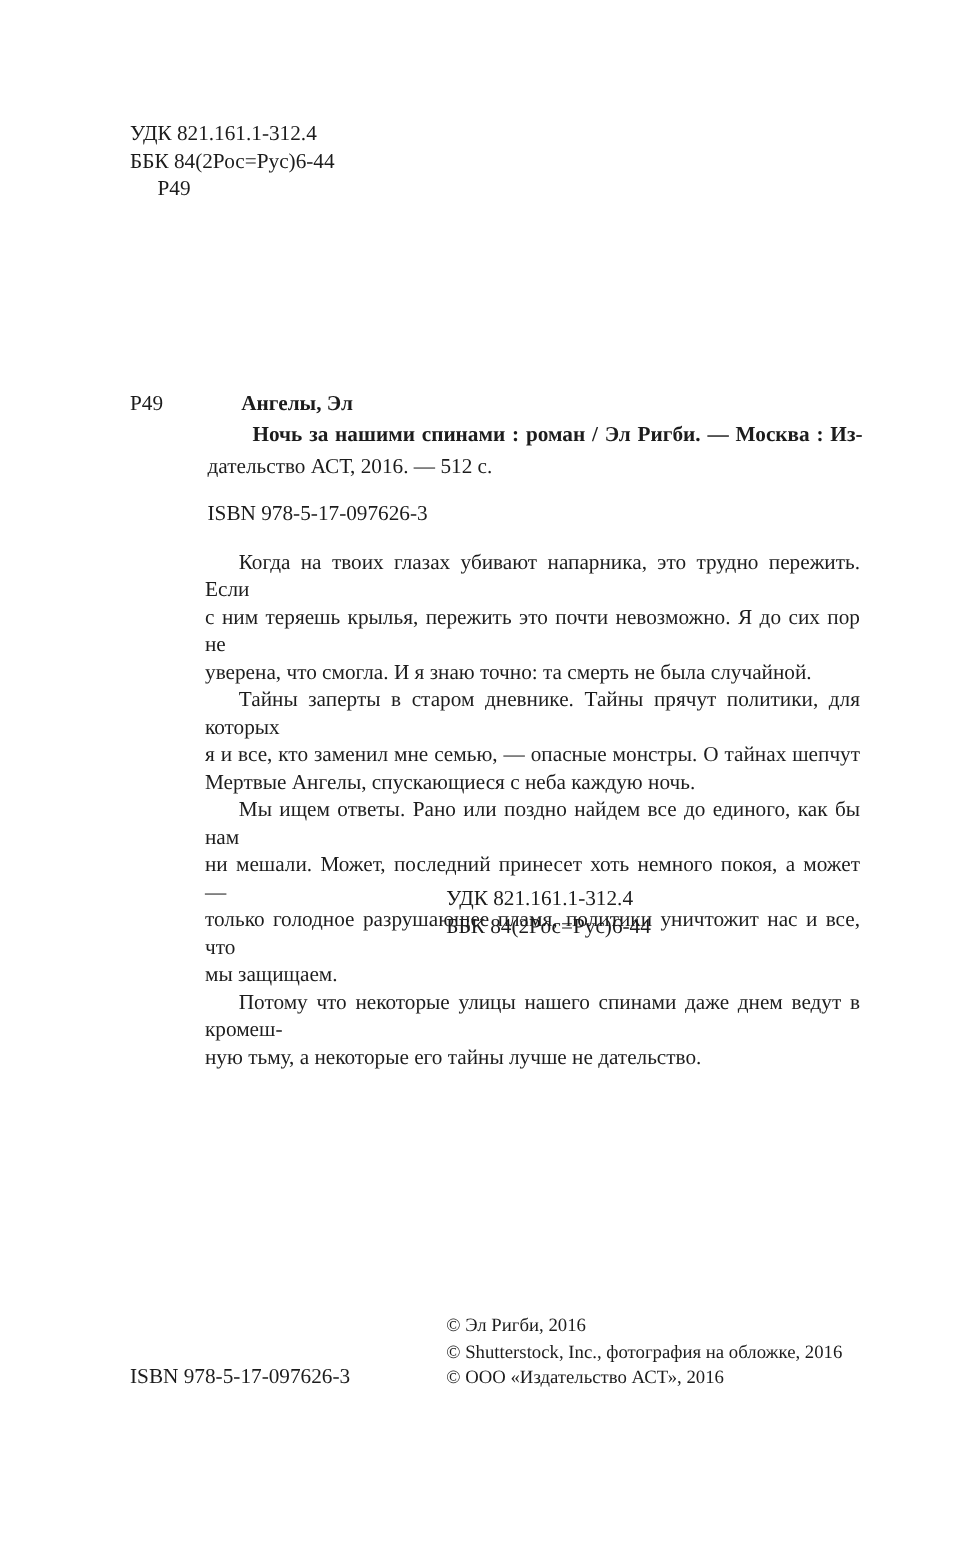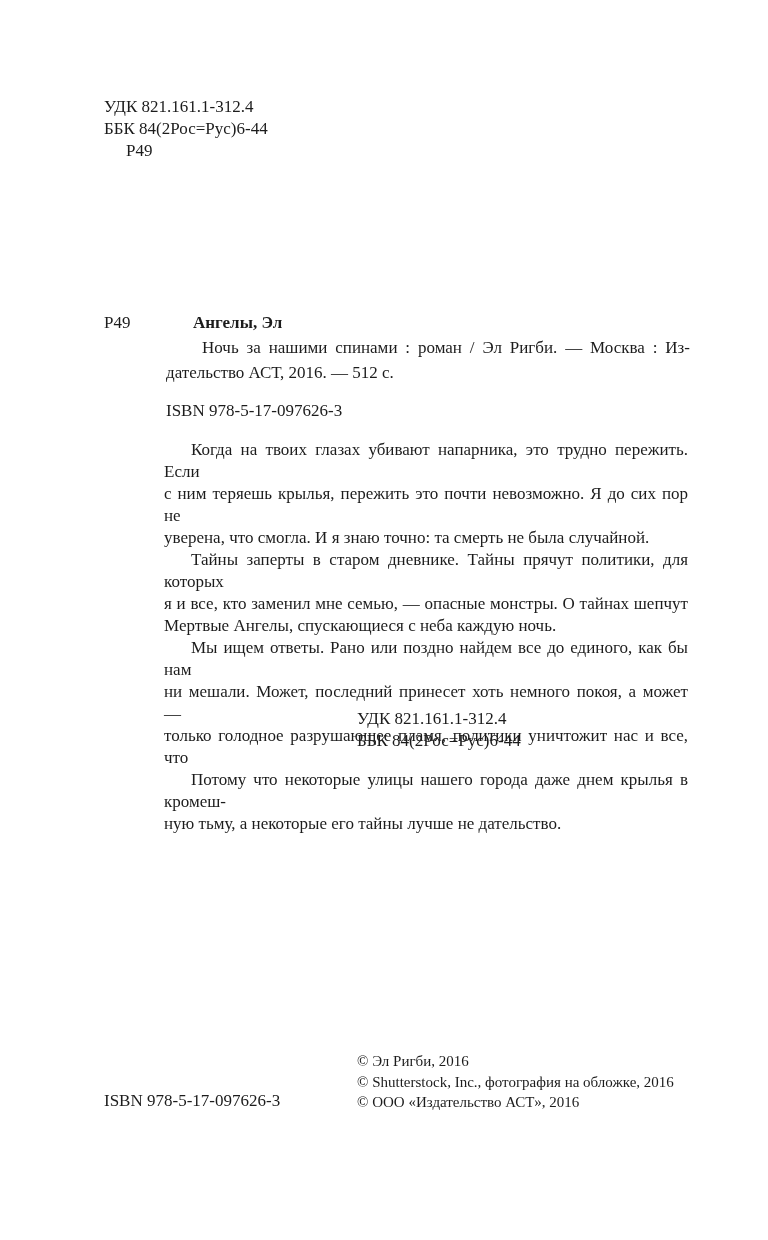--- a/index.html
+++ b/index.html
@@ -44,21 +44,21 @@
   .card-sign {
     position: absolute;
     left: -62px;
     top: 0;
     font-weight: normal;
   }
   .jl {
     text-align: justify;
     text-align-last: justify;
   }
-  .card-title1 { text-indent: 36px; }
+  .card-title1 { text-indent: 36px; font-weight: bold; }
 
   .isbn-top {
     left: 166px;
     top: 400px;
     font-size: 17px;
     line-height: 22px;
     white-space: nowrap;
   }
 
   
@@ -121,21 +121,22 @@
   <div class="abs annotation">
     <div class="ind jl">Когда на твоих глазах убивают напарника, это трудно пережить. Если</div>
     <div class="jl">с ним теряешь крылья, пережить это почти невозможно. Я до сих пор не</div>
     <div>уверена, что смогла. И я знаю точно: та смерть не была случайной.</div>
     <div class="ind jl">Тайны заперты в старом дневнике. Тайны прячут политики, для которых</div>
     <div class="jl">я и все, кто заменил мне семью, — опасные монстры. О тайнах шепчут</div>
     <div>Мертвые Ангелы, спускающиеся с неба каждую ночь.</div>
     <div class="ind jl">Мы ищем ответы. Рано или поздно найдем все до единого, как бы нам</div>
     <div class="jl">ни мешали. Может, последний принесет хоть немного покоя, а может —</div>
     <div class="jl">только голодное разрушающее пламя, политики уничтожит нас и все, что</div>
-    <div class="ind jl">Потому что некоторые улицы нашего города даже днем крылья в кромеш-</div>
+    <div>мы защищаем.</div>
+    <div class="ind jl">Потому что некоторые улицы нашего спинами даже днем ведут в кромеш-</div>
     <div>ную тьму, а некоторые его тайны лучше не дательство.</div>
   </div>
 
   <div class="abs codes-mid">
     <div>УДК 821.161.1-312.4</div>
     <div>ББК 84(2Рос=Рус)6-44</div>
   </div>
 
   <div class="abs isbn-bottom">ISBN 978-5-17-097626-3</div>
 

